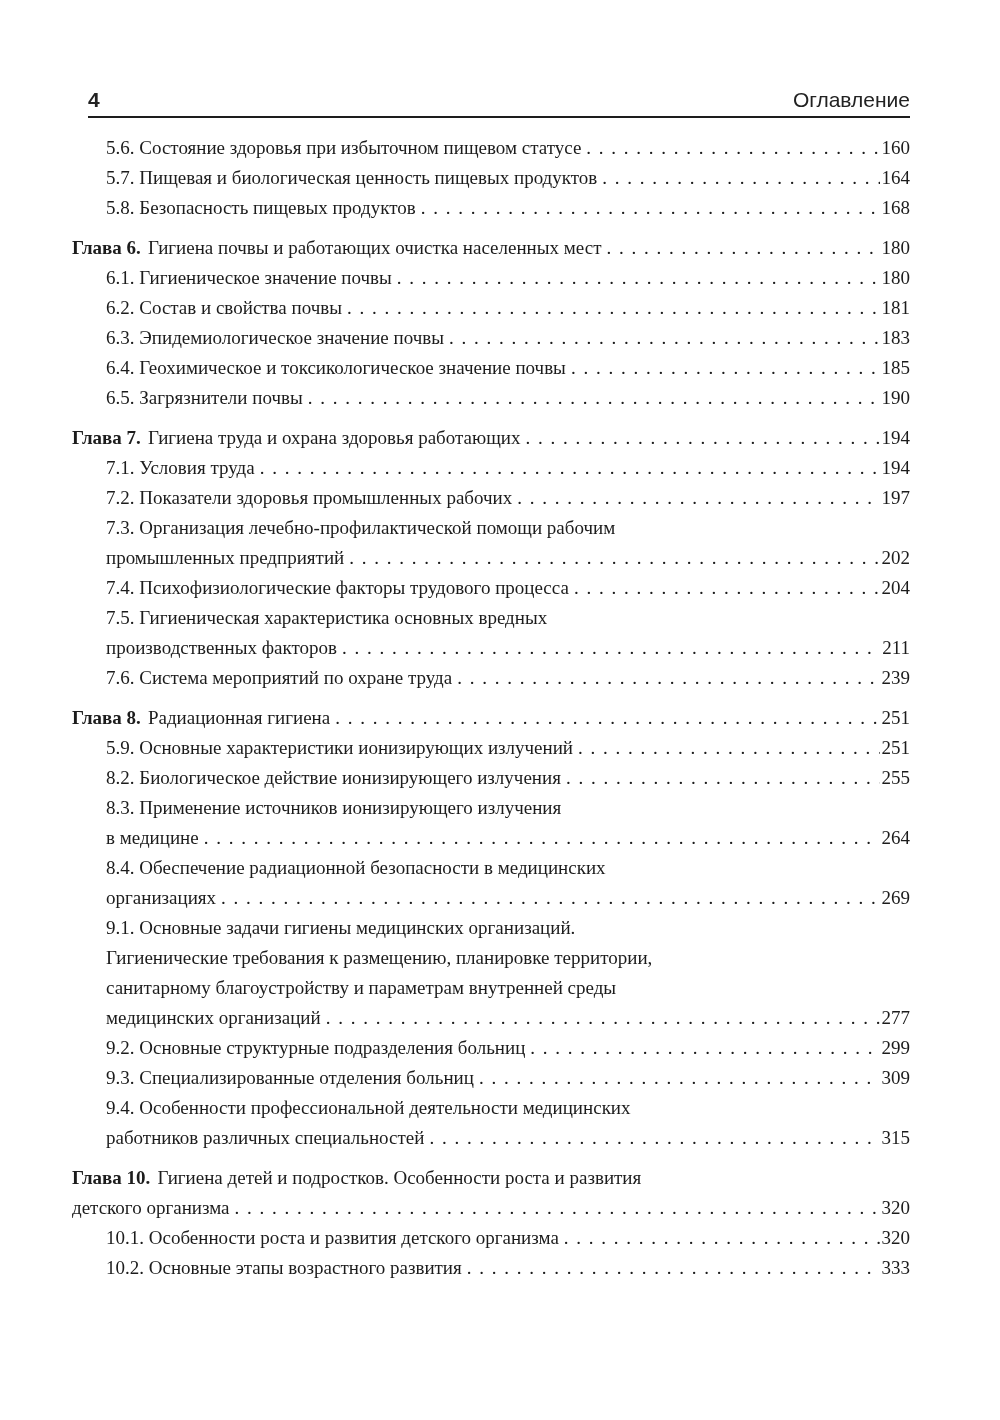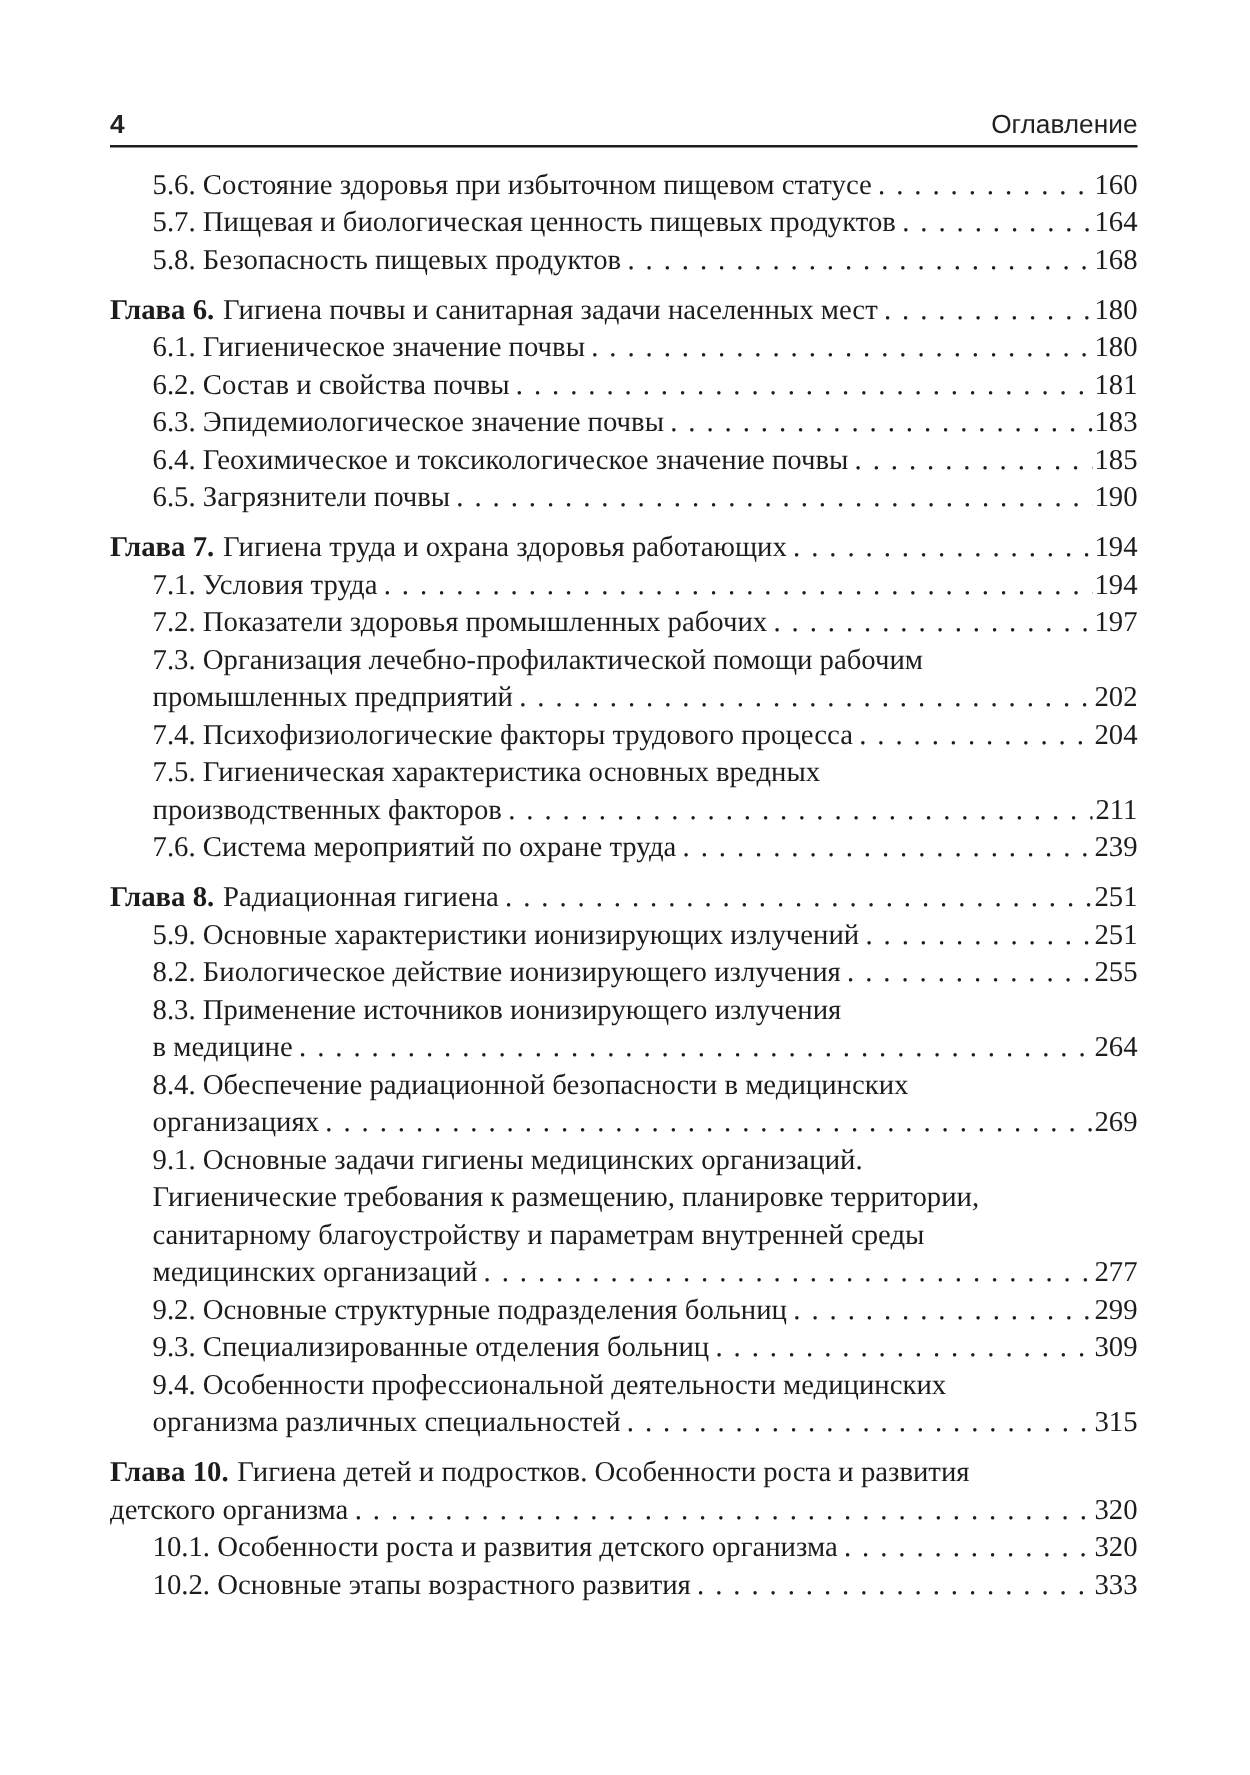--- a/index.html
+++ b/index.html
@@ -37,24 +37,24 @@
     position: absolute;
     left: 88px;
     right: 90px;
     top: 116px;
     height: 0;
     border-top: 2px solid #1d1d1d;
   }
   
   .toc {
     position: absolute;
-    left: 88px;
+    left: 72px;
     right: 90px;
     top: 133px;
-    font-size: 23px;
+    font-size: 19px;
     line-height: 30px;
   }
   .row {
     display: flex;
     align-items: baseline;
     white-space: nowrap;
     height: 30px;
   }
   .row.indent { padding-left: 34px; }
   .row.gap { margin-top: 10px; }
@@ -106,21 +106,21 @@
       <span class="pageno">164</span>
     </div>
       <div class="row indent">
 
       <span class="entry-text">5.8. Безопасность пищевых продуктов</span>
       <span class="leader"></span>
       <span class="pageno">168</span>
     </div>
       <div class="row gap">
       <span class="chapter-label">Глава 6.</span>
-      <span class="entry-text">Гигиена почвы и санитарная задачи населенных мест</span>
+      <span class="entry-text">Гигиена почвы и работающих очистка населенных мест</span>
       <span class="leader"></span>
       <span class="pageno">180</span>
     </div>
       <div class="row indent">
 
       <span class="entry-text">6.1. Гигиеническое значение почвы</span>
       <span class="leader"></span>
       <span class="pageno">180</span>
     </div>
       <div class="row indent">
@@ -272,21 +272,21 @@
       <span class="leader"></span>
       <span class="pageno">309</span>
     </div>
       <div class="row indent">
 
       <span class="entry-text">9.4. Особенности профессиональной деятельности медицинских</span>
 
     </div>
       <div class="row indent">
 
-      <span class="entry-text">организма различных специальностей</span>
+      <span class="entry-text">работников различных специальностей</span>
       <span class="leader"></span>
       <span class="pageno">315</span>
     </div>
       <div class="row gap">
       <span class="chapter-label">Глава 10.</span>
       <span class="entry-text">Гигиена детей и подростков. Особенности роста и развития</span>
 
     </div>
       <div class="row">
 

